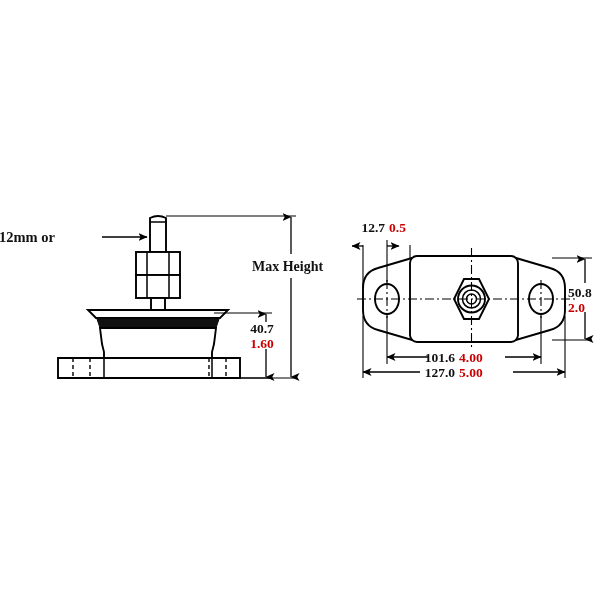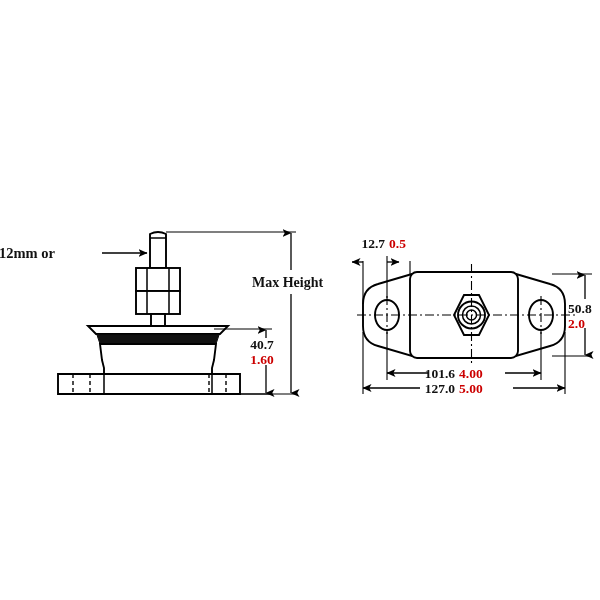--- a/index.html
+++ b/index.html
@@ -10,21 +10,21 @@
   }
   body {
     width: 600px;
     height: 600px;
     position: relative;
     font-family: "Liberation Serif", "DejaVu Serif", serif;
     overflow: hidden;
   }
   #drawing-root {
     position: absolute;
-    top: 16px;
+    top: 0;
     left: 0;
     width: 600px;
     height: 536px;
   }
   svg#drawing-canvas {
     display: block;
     width: 600px;
     height: 600px;
   }
   .dim-label {

